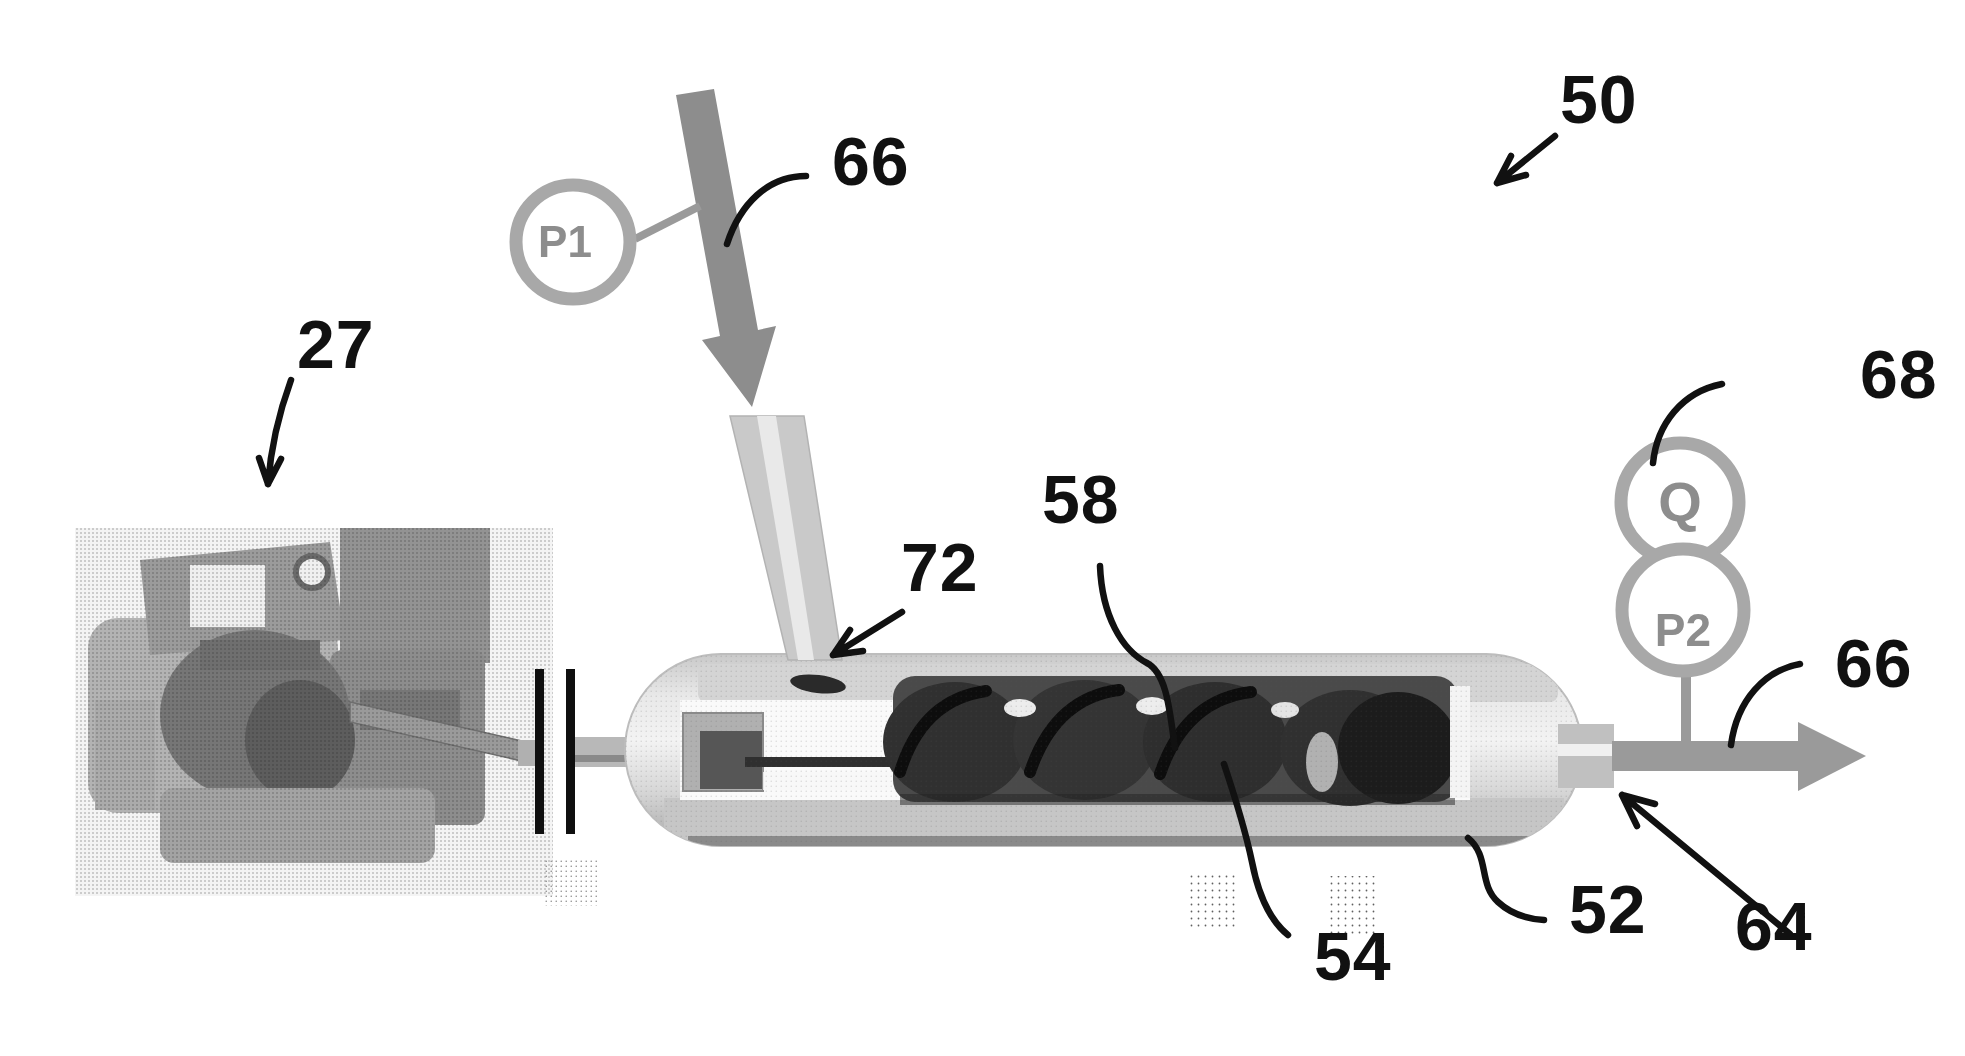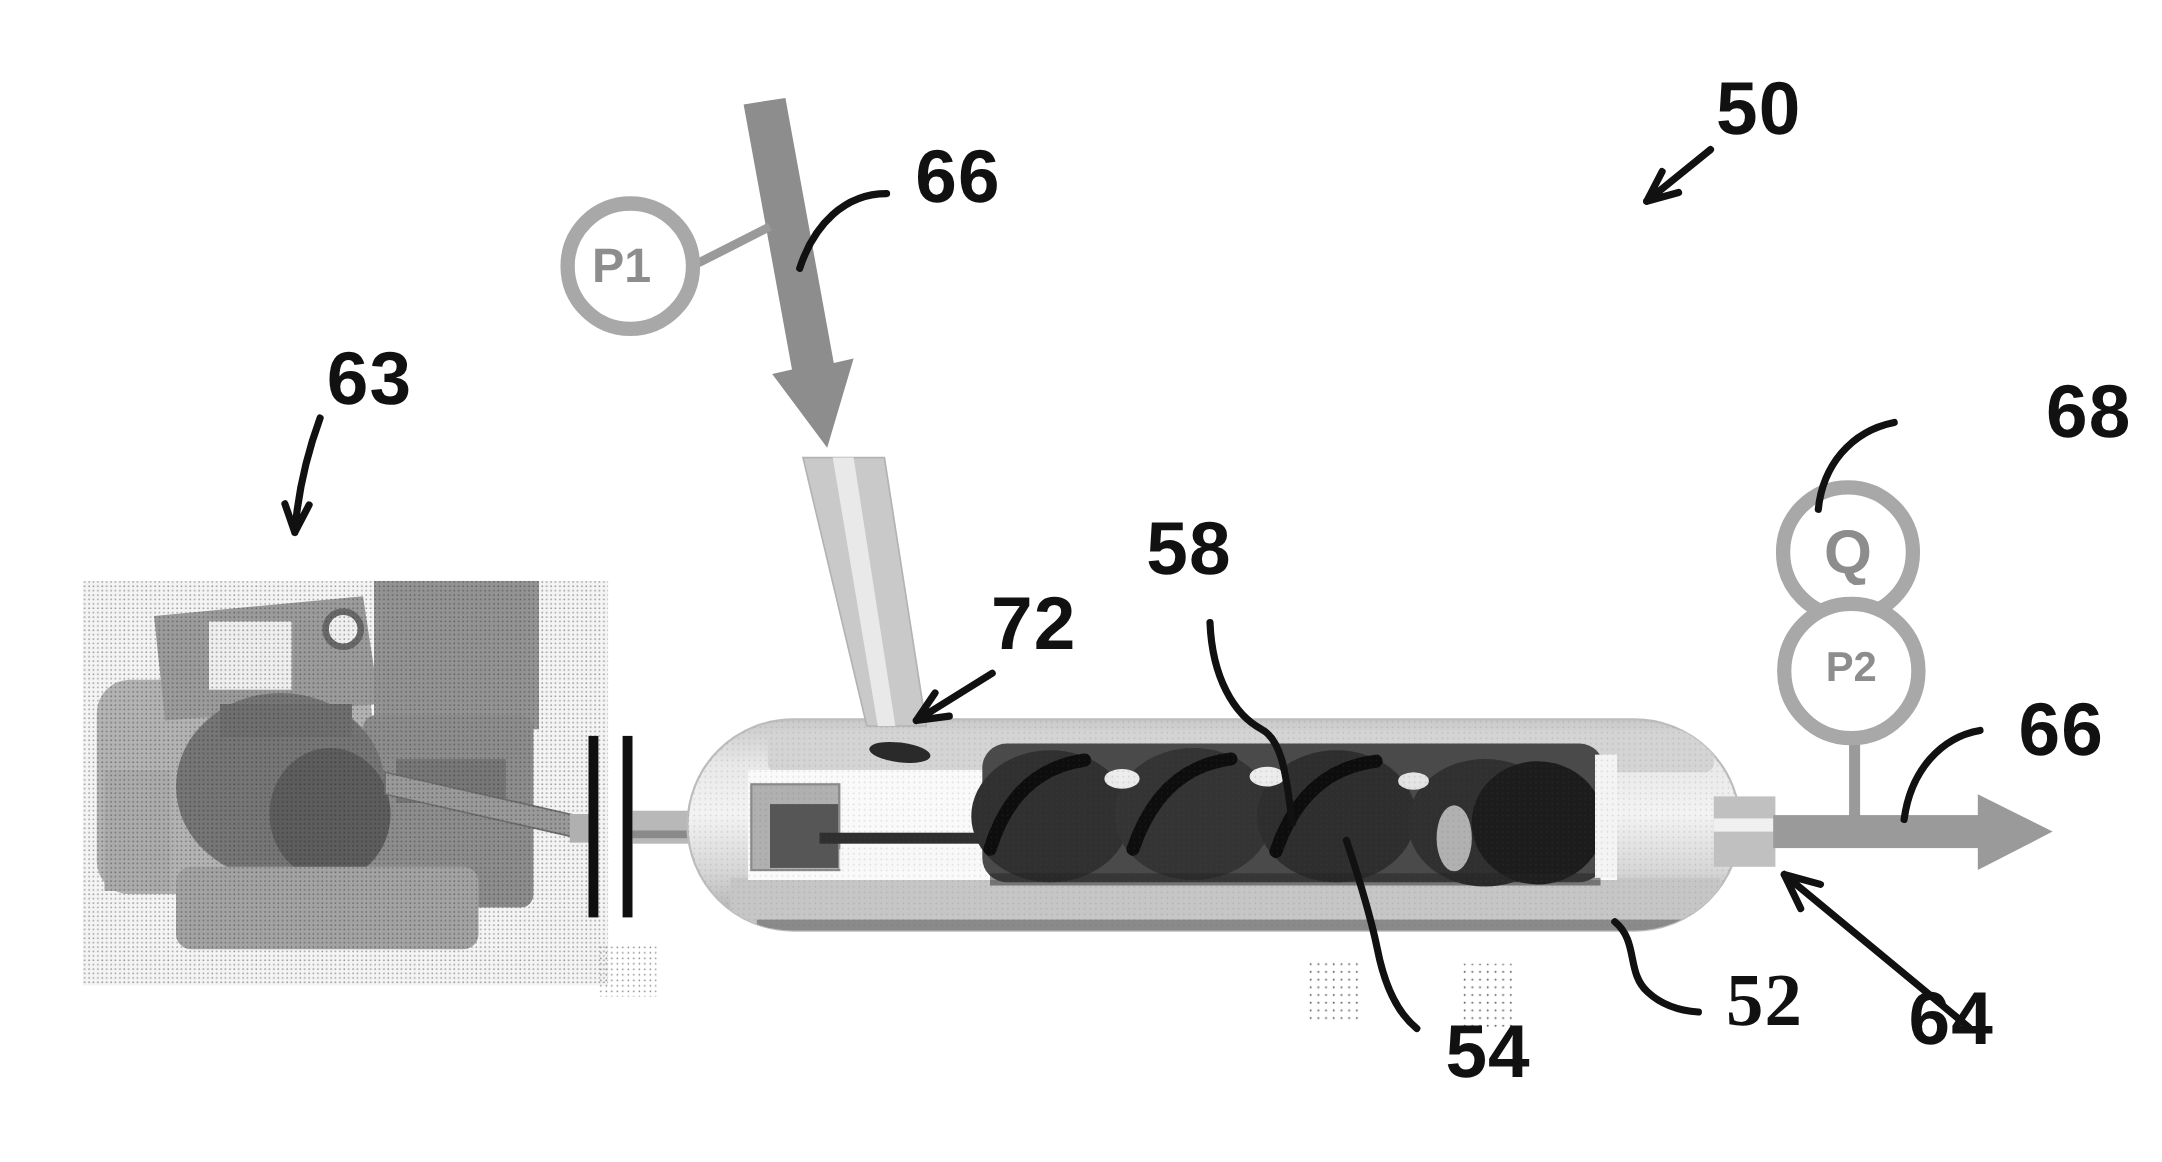--- a/index.html
+++ b/index.html
@@ -159,26 +159,26 @@
     <g fill="none" stroke="#111111" stroke-width="6.5" stroke-linecap="round">
       <path d="M 1555,136 L 1497,183 M 1497,183 L 1526,175 M 1497,183 L 1511,156"></path>
       <path d="M 291,380 Q 272,432 268,484 M 268,484 L 281,459 M 268,484 L 259,458"></path>
       <path d="M 902,612 L 833,655 M 833,655 L 863,651 M 833,655 L 850,630"></path>
       <path d="M 1790,934 L 1622,795 M 1622,795 L 1637,826 M 1622,795 L 1655,804"></path>
     </g>
   </svg>
 
   <div class="ref-label" style="left:1560px;top:65px;">50</div>
   <div class="ref-label" style="left:832px;top:127px;">66</div>
-  <div class="ref-label" style="left:297px;top:310px;">63</div>
+  <div class="ref-label" style="left:297px;top:310px;">27</div>
   <div class="ref-label" style="left:1860px;top:340px;">68</div>
   <div class="ref-label" style="left:1042px;top:465px;">58</div>
   <div class="ref-label" style="left:901px;top:533px;">72</div>
   <div class="ref-label" style="left:1835px;top:629px;">66</div>
-  <div class="ref-label" style="left:1569px;top:875px;font-family:Liberation Serif, serif;">52</div>
+  <div class="ref-label" style="left:1569px;top:875px;">52</div>
   <div class="ref-label" style="left:1735px;top:892px;">64</div>
   <div class="ref-label" style="left:1314px;top:922px;">54</div>
 
   <div class="gauge-label" style="left:523px;top:220px;width:84px;font-size:44px;">P1</div>
   <div class="gauge-label" style="left:1630px;top:474px;width:100px;font-size:56px;">Q</div>
-  <div class="gauge-label" style="left:1633px;top:588px;width:100px;font-size:38px;">P2</div>
+  <div class="gauge-label" style="left:1633px;top:607px;width:100px;font-size:46px;">P2</div>
 
 </div>
 
 </body></html>

